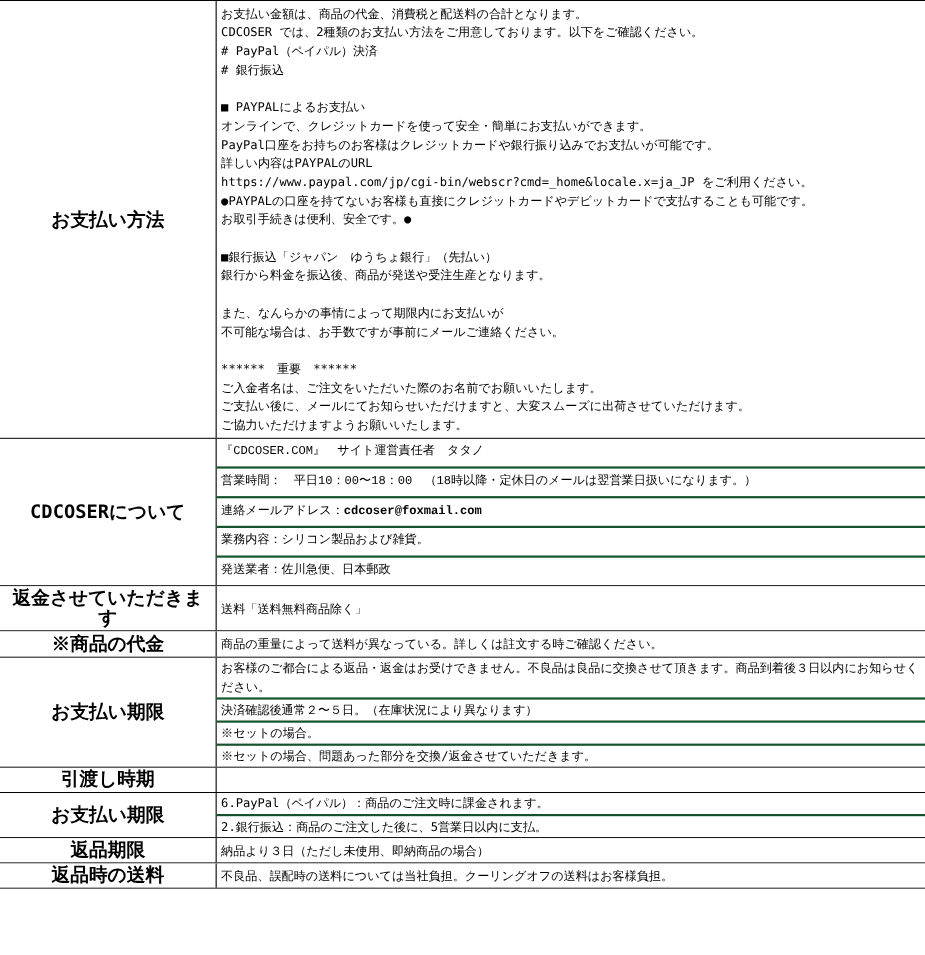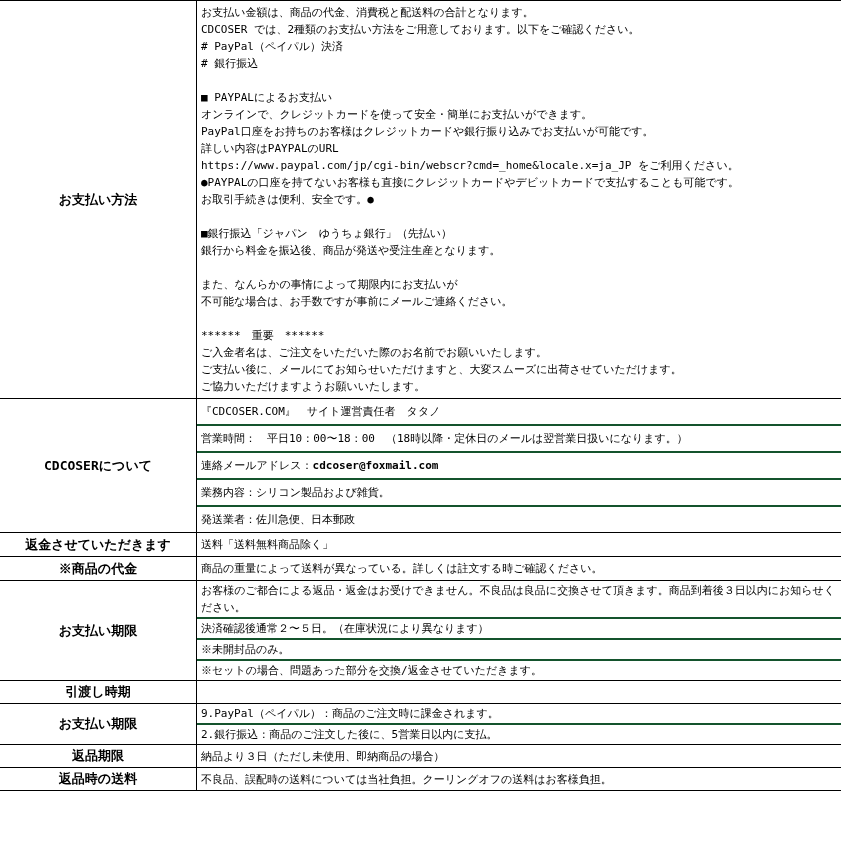--- a/index.html
+++ b/index.html
@@ -20,42 +20,42 @@
     border-bottom: 1px solid #000;
     background: #ffffff;
   }
   .hdr {
     flex: 0 0 197px;
     display: flex;
     align-items: center;
     justify-content: center;
     text-align: center;
     font-weight: bold;
-    font-size: 13px;
+    font-size: 17px;
     line-height: 18px;
     border-right: 1px solid #000;
     padding: 2px 4px;
     white-space: pre-wrap;
   }
   .content {
     flex: 1;
     min-width: 0;
     display: flex;
     flex-direction: column;
     justify-content: center;
   }
   .sub {
     padding: 1px 4px;
     font-size: 11px;
     line-height: 17px;
     white-space: pre-wrap;
     word-break: break-all;
   }
   .sub + .sub { border-top: 2px solid #14532d; }
-  .pad { padding-top: 4px; padding-bottom: 4px; }
+  .pad { padding-top: 4px; padding-bottom: 4px; font-family: Liberation Mono, monospace; }
   .pad-sm { padding-top: 3px; padding-bottom: 3px; }
   .bold { font-weight: bold; }
 </style>
 </head>
 <body>
 
 <div class="shop-table">
 
   <div class="row">
     <div class="hdr">お支払い方法</div>
@@ -109,33 +109,33 @@
     <div class="content">
       <div class="sub pad-sm">商品の重量によって送料が異なっている。詳しくは註文する時ご確認ください。</div>
     </div>
   </div>
 
   <div class="row">
     <div class="hdr">お支払い期限</div>
     <div class="content">
       <div class="sub">お客様のご都合による返品・返金はお受けできません。不良品は良品に交換させて頂きます。商品到着後３日以内にお知らせください。</div>
       <div class="sub">決済確認後通常２〜５日。（在庫状況により異なります）</div>
-      <div class="sub">※未開封品のみ。</div>
+      <div class="sub">※セットの場合。</div>
       <div class="sub">※セットの場合、問題あった部分を交換/返金させていただきます。</div>
     </div>
   </div>
 
   <div class="row">
     <div class="hdr">引渡し時期</div>
   </div>
 
   <div class="row">
     <div class="hdr">お支払い期限</div>
     <div class="content">
-      <div class="sub">9.PayPal（ペイパル）：商品のご注文時に課金されます。</div>
+      <div class="sub">6.PayPal（ペイパル）：商品のご注文時に課金されます。</div>
       <div class="sub">2.銀行振込：商品のご注文した後に、5営業日以内に支払。</div>
     </div>
   </div>
 
   <div class="row">
     <div class="hdr">返品期限</div>
     <div class="content">
       <div class="sub">納品より３日（ただし未使用、即納商品の場合）</div>
     </div>
   </div>

